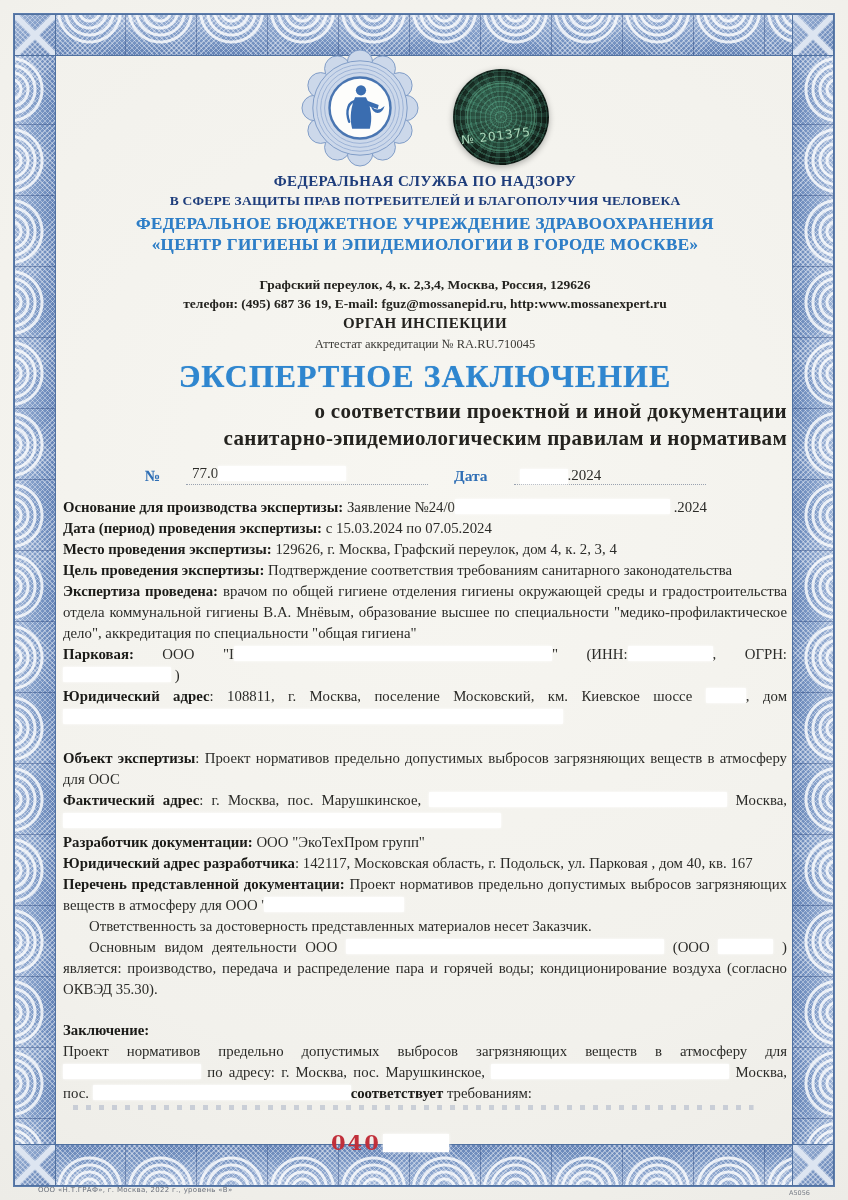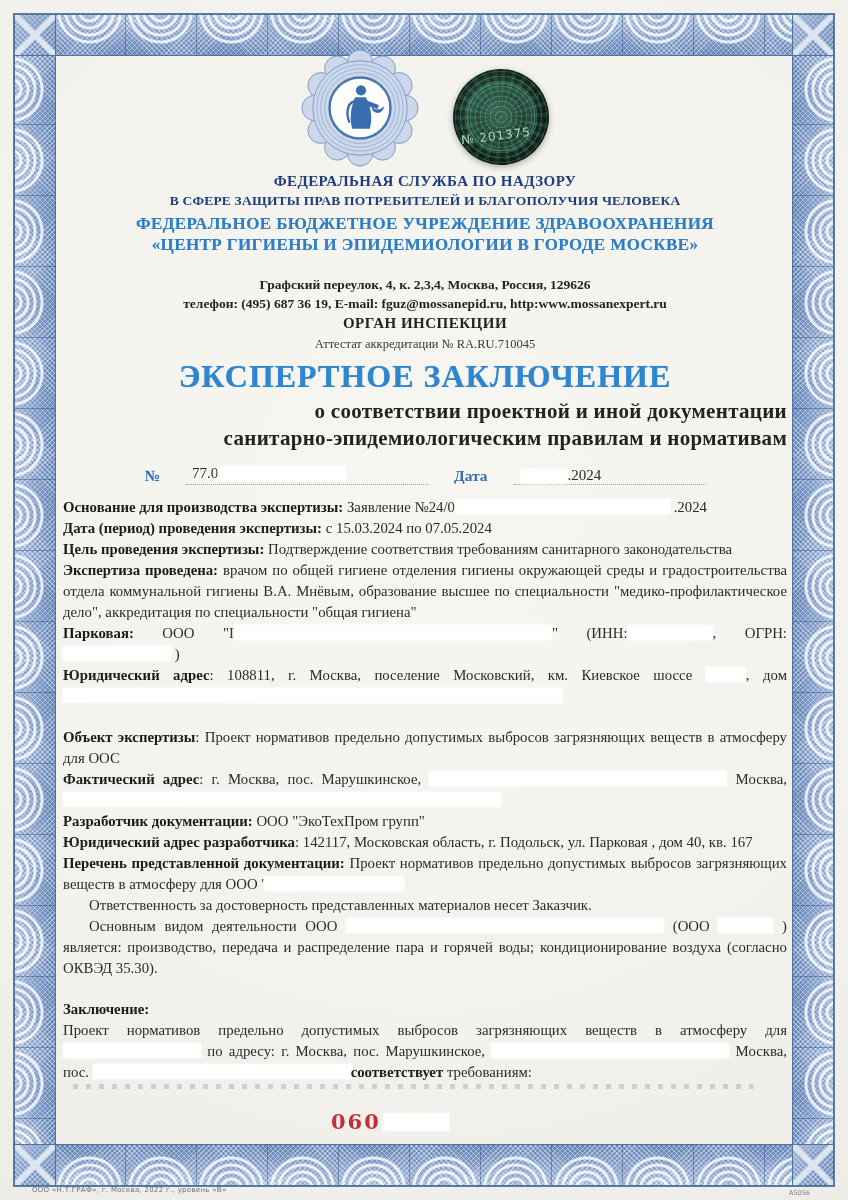--- a/index.html
+++ b/index.html
@@ -101,21 +101,21 @@
           box-shadow:0 0 3px rgba(255,255,255,.95);}
 
   .faint-strip{margin:1px 0 0 10px;width:94%;height:9px;opacity:.5;filter:blur(.4px);
     background:repeating-linear-gradient(90deg, rgba(100,120,165,.55) 0 5px, rgba(0,0,0,0) 5px 13px);
     clip-path:inset(0 0 45% 0);}
 
   .red-num-row{margin-top:16px;margin-left:268px;display:flex;align-items:center;gap:2px;}
   .red-num{color:#c12f3a;font-size:21px;font-weight:bold;letter-spacing:2px;font-family:"DejaVu Serif",serif;}
   .red-redact{display:inline-block;width:66px;height:18px;background:#fff;box-shadow:0 0 3px rgba(255,255,255,.95);}
 
-  .footer-left{position:absolute;left:32px;bottom:6px;font-family:"DejaVu Sans",sans-serif;
+  .footer-left{position:absolute;left:38px;bottom:6px;font-family:"DejaVu Sans",sans-serif;
                font-size:7px;color:#6a6f7a;letter-spacing:.3px;}
   .footer-right{position:absolute;right:38px;bottom:3px;font-family:"DejaVu Sans",sans-serif;
                 font-size:6.5px;color:#7a7e88;}
 </style>
 </head>
 <body>
 
 <div class="page">
 
   <div class="frame-outline"></div>
@@ -189,39 +189,40 @@
         <span class="underfield uf-date">
           <span class="redact" style="width:48px"></span>
           <span>.2024</span>
         </span>
       </div>
     </div>
 
     <div class="bodytext">
         <p class="para"><span class="lbl">Основание для производства экспертизы:</span><span>  Заявление №24/0</span><span class="redact" style="width: 215px;"></span><span> .2024</span></p>
         <p class="para"><span class="lbl">Дата (период) проведения экспертизы:</span><span> с  15.03.2024 по 07.05.2024</span></p>
+        <p class="para"><span class="lbl">Место проведения экспертизы:</span><span>  129626, г. Москва, Графский переулок, дом 4, к. 2, 3, 4</span></p>
         <p class="para"><span class="lbl">Цель проведения экспертизы:</span><span>  Подтверждение соответствия требованиям санитарного законодательства</span></p>
         <p class="para"><span class="lbl">Экспертиза проведена:</span><span>  врачом по общей гигиене отделения гигиены окружающей среды и градостроительства отдела коммунальной гигиены В.А. Мнёвым, образование высшее по специальности "медико-профилактическое дело", аккредитация по специальности "общая гигиена"</span></p>
         <p class="para"><span class="lbl">Парковая:</span><span>  ООО  "I</span><span class="redact" style="width: 318px;"></span><span>"  (ИНН:</span><span class="redact" style="width: 85px;"></span><span>, ОГРН:</span><span class="redact" style="width: 108px;"></span><span> )</span></p>
         <p class="para"><span class="lbl">Юридический адрес</span><span>: 108811, г. Москва, поселение Московский, км. Киевское шоссе </span><span class="redact" style="width: 40px;"></span><span>, дом </span><span class="redact" style="width: 500px;"></span></p>
         <p class="para mt"><span class="lbl">Объект экспертизы</span><span>: Проект нормативов предельно допустимых выбросов загрязняющих веществ в атмосферу для ООС</span></p>
         <p class="para"><span class="lbl">Фактический адрес</span><span>: г. Москва, пос. Марушкинское, </span><span class="redact" style="width: 298px;"></span><span> Москва, </span><span class="redact" style="width: 438px;"></span></p>
         <p class="para"><span class="lbl">Разработчик документации:</span><span>  ООО "ЭкоТехПром групп"</span></p>
         <p class="para"><span class="lbl">Юридический адрес разработчика</span><span>:  142117, Московская область, г. Подольск, ул. Парковая , дом 40, кв. 167</span></p>
         <p class="para"><span class="lbl">Перечень представленной документации:</span><span>  Проект нормативов предельно допустимых выбросов загрязняющих веществ в атмосферу для ООО '</span><span class="redact" style="width: 140px;"></span></p>
         <p class="para indent"><span>Ответственность за достоверность представленных материалов несет Заказчик.</span></p>
         <p class="para indent"><span>Основным видом деятельности ООО </span><span class="redact" style="width: 318px;"></span><span> (ООО </span><span class="redact" style="width: 55px;"></span><span> ) является: производство, передача и распределение пара и горячей воды; кондиционирование воздуха (согласно ОКВЭД 35.30).</span></p>
         <p class="para mt"><span class="lbl">Заключение:</span></p>
         <p class="para"><span>Проект нормативов предельно допустимых выбросов загрязняющих веществ в атмосферу для </span><span class="redact" style="width: 138px;"></span><span> по адресу: г. Москва, пос. Марушкинское, </span><span class="redact" style="width: 238px;"></span><span> Москва, пос. </span><span class="redact" style="width: 258px;"></span><span class="lbl">соответствует</span><span> требованиям:</span></p>
       </div>
 
     <div class="faint-strip"></div>
 
     <div class="red-num-row">
-      <span class="red-num">060</span>
+      <span class="red-num">040</span>
       <span class="red-redact"></span>
     </div>
 
   </div>
 
   <div class="footer-left">ООО «Н.Т.ГРАФ», г. Москва, 2022 г., уровень «В»</div>
   <div class="footer-right">А5056</div>
 </div>
 
 </body></html>

